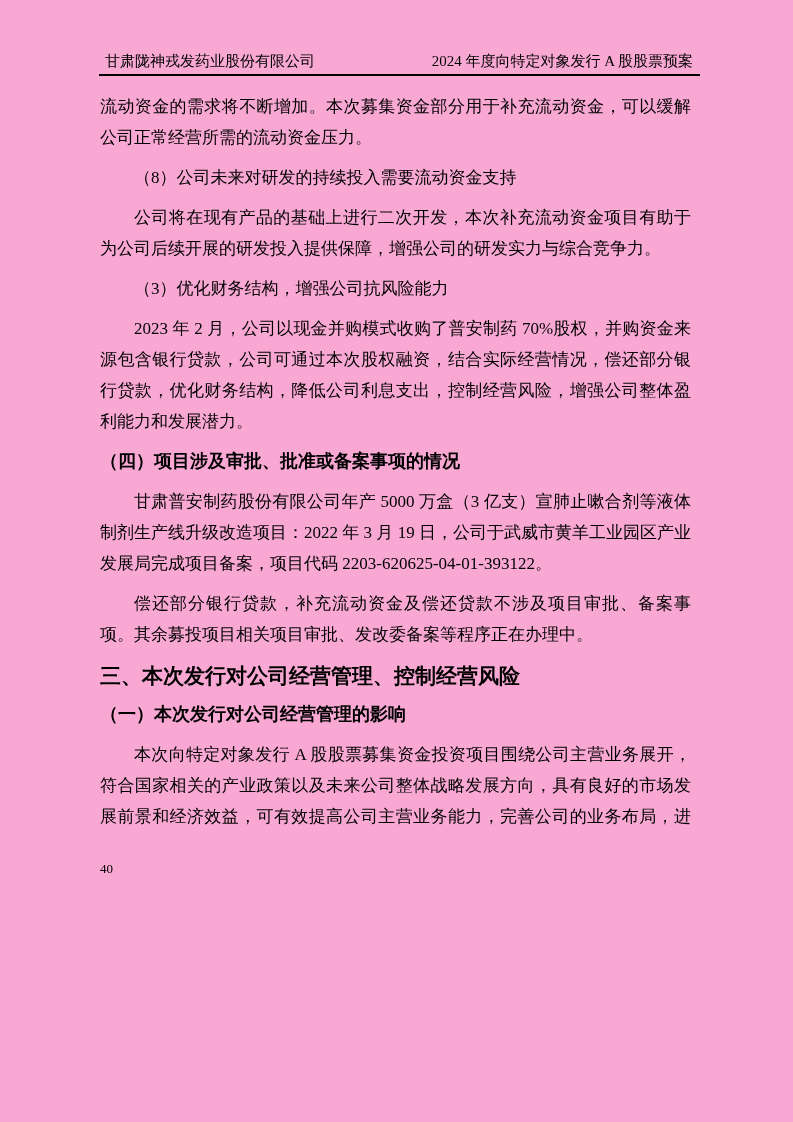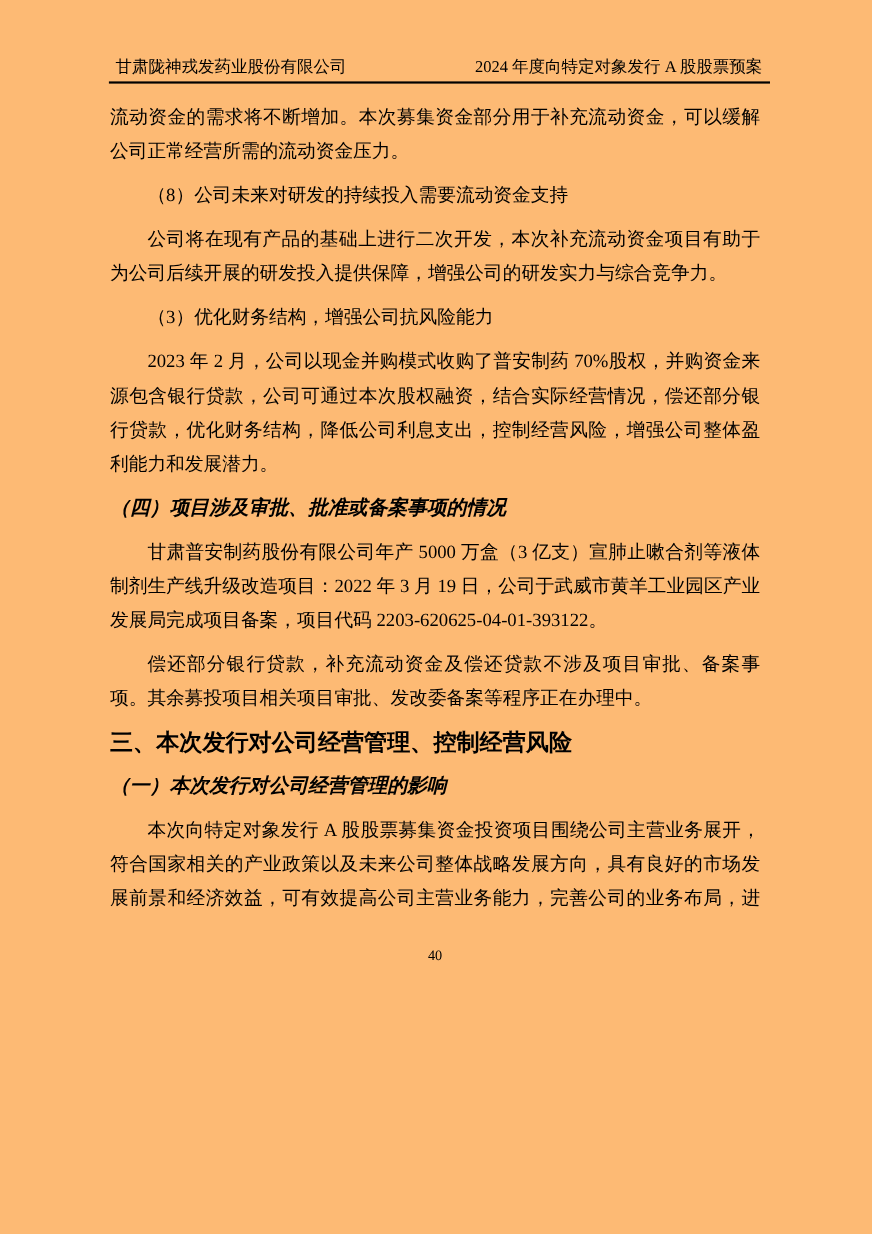--- a/index.html
+++ b/index.html
@@ -1,21 +1,21 @@
 <!DOCTYPE html>
 <html lang="zh"><head>
 <meta charset="utf-8">
 <style>
   * { margin: 0; padding: 0; box-sizing: border-box; }
   html, body { background: #ffffff; }
   .page {
     position: relative;
     width: 793px;
     height: 1122px;
-    background: #fdba74;
+    background: #f9a8d4;
     color: #000000;
     overflow: hidden;
     font-family: "Liberation Serif", "DejaVu Serif", serif;
   }
   .doc-header {
     display: flex;
     justify-content: space-between;
     align-items: flex-end;
     margin: 0 93px 0 99px;
     padding: 51px 7px 3px 6px;
@@ -44,25 +44,24 @@
   }
   .heading-l1 {
     font-size: 21px;
     line-height: 34px;
     margin: 0 0 6px 0;
   }
   .heading-l2 {
     font-size: 18px;
     line-height: 31px;
     margin: 0 0 9px 0;
-    font-style: italic;
   }
   .doc-footer {
     margin-top: 27px;
-    text-align: center;
+    text-align: left;
     font-size: 13px;
     line-height: 20px;
   }
 </style>
 </head>
 <body>
 
 <div class="page">
 
   <div class="doc-header">

